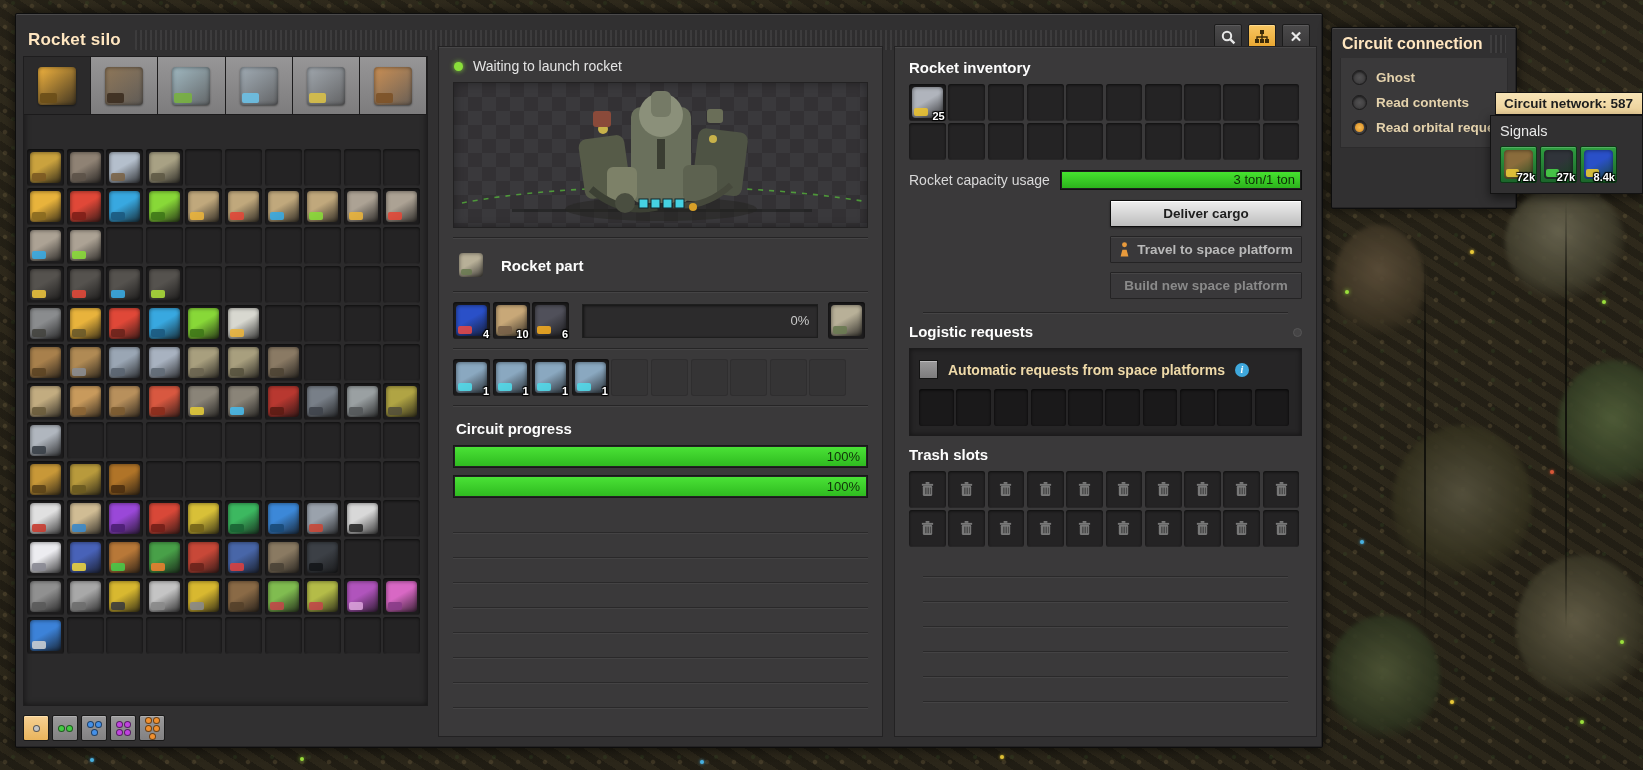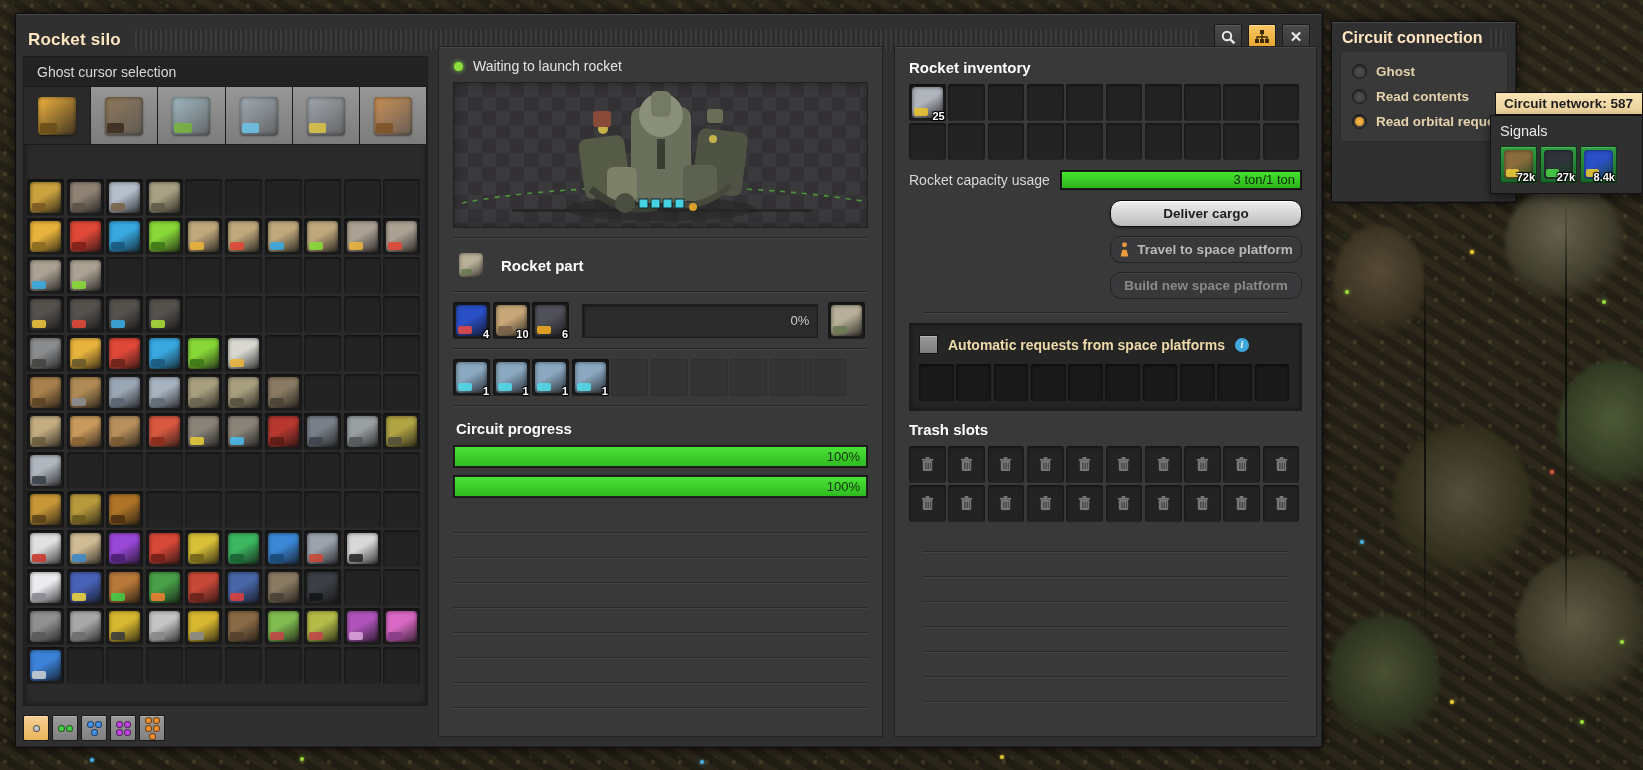--- a/index.html
+++ b/index.html
@@ -104,42 +104,42 @@
       border:1px solid #232223;box-shadow:inset 0 1px 0 #474647;display:flex;flex-direction:column;padding:12px 14px;}
   .rp h3{margin:0 0 8px;font-size:15px;color:#fdfdfd;}
   .inv-row{display:flex;margin-bottom:2px;justify-content:center;}
   .cap-row{display:flex;align-items:center;margin:8px 0 10px;}
   .cap-label{font-size:14px;color:#d8d8d8;white-space:nowrap;}
   .cap-bar{flex:1;height:20px;margin-left:10px;background:#1e1e1e;border:1px solid #0f0f0f;position:relative;}
   .cap-fill{position:absolute;inset:1px;background:linear-gradient(#46e32f,#2cb31c);}
   .cap-value{position:absolute;right:6px;top:0;line-height:18px;font-size:13px;color:#0d2e06;}
   .rp-buttons{display:flex;flex-direction:column;align-items:flex-end;gap:9px;margin-bottom:4px;}
   .rp-btn{width:192px;height:27px;display:flex;align-items:center;justify-content:center;gap:7px;
-      font-family:inherit;font-weight:bold;font-size:13.5px;border-radius:11px;cursor:pointer;}
+      font-family:inherit;font-weight:bold;font-size:13.5px;border-radius:1px;cursor:pointer;}
   .rp-btn.primary{background:linear-gradient(#efefef,#bdbdbd);color:#1e1e1e;border:1px solid #0d0d0d;
       box-shadow:inset 0 1px 0 #ffffff, 0 1px 2px rgba(0,0,0,.4);}
   .rp-btn.disabled{background:#39383a;color:#8a8a8a;border:1px solid #242324;box-shadow:inset 0 1px 0 #464546;}
   .rp-btn.dim{background:#39383a;color:#b9b9b9;border:1px solid #242324;box-shadow:inset 0 1px 0 #464546;}
   .heading-row{display:flex;align-items:center;justify-content:space-between;}
   .ind-dot{width:9px;height:9px;border-radius:50%;background:#454445;border:1px solid #575657;margin-bottom:6px;}
   .logi-panel{background:#262526;border:1px solid #1c1b1c;box-shadow:inset 0 0 5px rgba(0,0,0,.5);
       padding:9px 9px 9px;margin-bottom:10px;}
   .logi-head{display:flex;align-items:center;gap:10px;margin:2px 0 10px;}
   .checkbox{width:19px;height:19px;background:linear-gradient(#9b9a9b,#7d7c7d);border:1px solid #141414;
       box-shadow:inset 0 1px 0 #bcbbbc;cursor:pointer;}
   .logi-label{font-weight:bold;font-size:14px;color:#eed9a8;}
   .slot-row{display:flex;}
   .trash-rows .cell{display:flex;align-items:center;justify-content:center;}
 
   .info{display:inline-flex;width:14px;height:14px;border-radius:50%;background:#3fa8dc;color:#fff;
       align-items:center;justify-content:center;font-size:10px;font-weight:bold;font-style:italic;flex:0 0 auto;}
   .info::after{content:"i";font-family:"Liberation Serif",serif;}
 
   
-  .circuit-panel{left:1331px;top:21px;width:186px;height:182px;z-index:20;}
+  .circuit-panel{left:1331px;top:27px;width:186px;height:182px;z-index:20;}
   .cp-titlebar{display:flex;align-items:center;padding:7px 10px 5px;}
   .cp-title{font-weight:bold;font-size:16px;color:#ffe6c0;white-space:nowrap;margin-right:8px;}
   .cp-drag{flex:1;height:18px;background:repeating-linear-gradient(90deg,#3e3d3e 0 2px,#2e2d2e 2px 5px);}
   .cp-connected{margin:2px 8px 0;background:#242324;border:1px solid #1a191a;padding:9px 9px;
       display:flex;align-items:center;gap:6px;font-size:13px;color:#cfcfcf;}
   .cp-value{color:#56d856;font-weight:bold;}
   .cp-options{margin:0 8px;background:#3a393a;border:1px solid #2c2b2c;border-top:none;
       padding:12px 11px;display:flex;flex-direction:column;gap:10px;overflow:hidden;}
   .radio-row{display:flex;align-items:center;gap:9px;cursor:pointer;white-space:nowrap;overflow:hidden;}
   .radio{width:15px;height:15px;border-radius:50%;flex:0 0 auto;border:1px solid #1b1a1b;
@@ -200,21 +200,20 @@
           <rect x="1" y="10" width="4" height="4" fill="#3a2a08"></rect>
           <rect x="6" y="10" width="4" height="4" fill="#3a2a08"></rect>
           <rect x="11" y="10" width="4" height="4" fill="#3a2a08"></rect>
           <path d="M8 5v3M3 10V8h10v2M8 8v2" stroke="#3a2a08" stroke-width="1.4" fill="none"></path>
         </svg>
     </button>
     <button class="tb-btn close-x"></button>
   </div>
 
   <div class="lp">
-    <div class="lp-header">Ghost cursor selection</div>
     <div class="tabs" id="tabs">
         <div class="tab selected">
           <div class="tab-icon" style="background: linear-gradient(140deg, rgb(226, 168, 60) 10%, rgba(0, 0, 0, 0.35) 120%);">
             <div class="icon-accent" style="background: rgb(106, 78, 24);"></div>
           </div>
         </div>
         <div class="tab">
           <div class="tab-icon" style="background: linear-gradient(140deg, rgb(138, 116, 88) 10%, rgba(0, 0, 0, 0.35) 120%);">
             <div class="icon-accent" style="background: rgb(60, 46, 32);"></div>
           </div>
@@ -910,20 +909,24 @@
             <circle cx="5" cy="2.6" r="2.3" fill="#e89a3c"></circle>
             <path d="M1.4 13.5 L3 7.2 L7 7.2 L8.6 13.5 Z" fill="#e89a3c"></path>
           </svg>
           <span>Travel to space platform</span>
         </button>
         <button class="rp-btn disabled">
           <span>Build new space platform</span>
         </button>
       </div>
     <div class="rp-divider"></div>
+    <div class="heading-row">
+      <h3>Logistic requests</h3>
+      <span class="ind-dot"></span>
+    </div>
     <div class="logi-panel">
       <div class="logi-head">
         <span class="checkbox"></span>
         <span class="logi-label">Automatic requests from space platforms</span>
         <span class="info"></span>
       </div>
       <div class="slot-row" id="req-slots">
           <div class="cell dark"></div>
           <div class="cell dark"></div>
           <div class="cell dark"></div>

